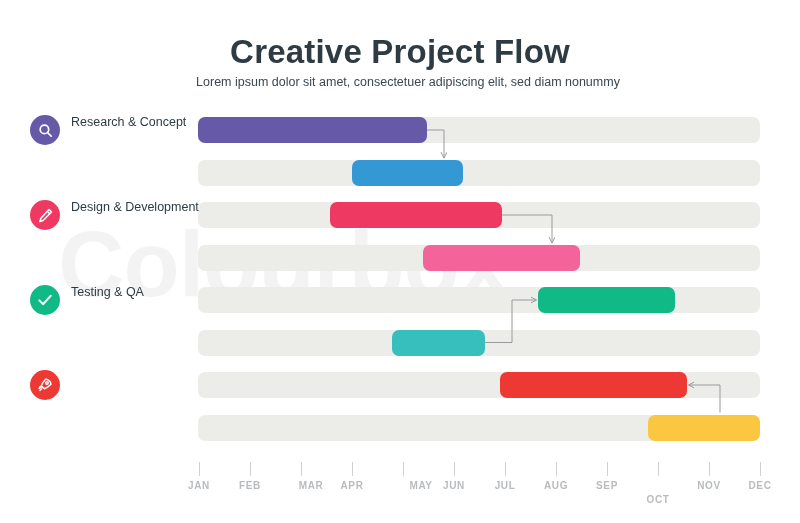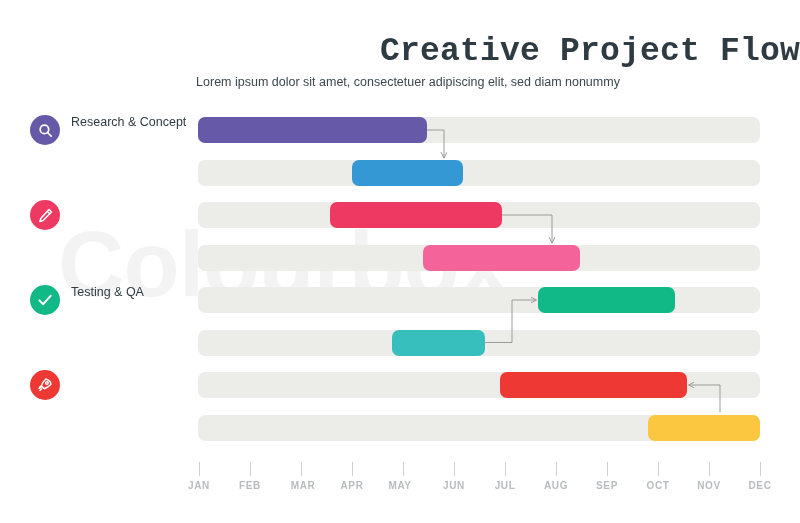--- a/index.html
+++ b/index.html
@@ -8,22 +8,22 @@
     background:#ffffff;
     font-family:"Liberation Sans", sans-serif;
     overflow:hidden;
     position:relative;
   }
   .stage{position:absolute;left:0;top:0;width:800px;height:523px;}
 
   
   .title{
     position:absolute;left:0;top:33px;width:800px;
-    text-align:right;
-    font-family:Liberation Mono, monospace;
+    text-align:center;
+    font-family:Liberation Sans, sans-serif;
     font-weight:bold;
     font-size:33px;
     letter-spacing:0.2px;
     color:#2f3b43;
   }
   .subtitle{
     position:absolute;left:8px;top:75px;width:800px;
     text-align:center;
     font-size:12.5px;
     color:#3b474f;
@@ -134,20 +134,21 @@
         </div>
         <div class="task-label">Research &amp; Concept</div>
       </div>
       <div class="task" style="top: 200px;">
         <div class="ico" style="background: rgb(238, 58, 98);">
           <svg width="17" height="17" viewBox="0 0 24 24" fill="none" stroke="#fff" stroke-width="2.2" stroke-linejoin="round" stroke-linecap="round">
             <path d="M17 3.5l3.5 3.5L8.5 19 4 20.5 5.5 16z"></path>
             <line x1="14.5" y1="6" x2="18" y2="9.5"></line>
           </svg>
         </div>
+        <div class="task-label">Design &amp; Development</div>
       </div>
       <div class="task" style="top: 285px;">
         <div class="ico" style="background: rgb(17, 185, 135);">
           <svg width="18" height="18" viewBox="0 0 24 24" fill="none" stroke="#fff" stroke-width="2.8" stroke-linecap="round" stroke-linejoin="round">
             <polyline points="4.5,12.5 9.5,17.5 19.5,6.5"></polyline>
           </svg>
         </div>
         <div class="task-label">Testing &amp; QA</div>
       </div>
       <div class="task" style="top: 370px;">
@@ -173,34 +174,34 @@
       <path d="M485,342.5 H512 V300 H536" fill="none" stroke="#9a9a9a" stroke-width="1" marker-end="url(#ah)"></path>
       <path d="M720,412.5 V385 H689" fill="none" stroke="#9a9a9a" stroke-width="1" marker-end="url(#ah)"></path>
     </svg>
 
   <div class="axis" id="axis">
       <div class="tick" style="left: 199px;"></div>
       <div class="mlabel" style="left: 199px;">JAN</div>
       <div class="tick" style="left: 250px;"></div>
       <div class="mlabel" style="left: 250px;">FEB</div>
       <div class="tick" style="left: 301px;"></div>
-      <div class="mlabel" style="left: 303px;">MAR</div>
+      <div class="mlabel" style="left: 311px;">MAR</div>
       <div class="tick" style="left: 352px;"></div>
       <div class="mlabel" style="left: 352px;">APR</div>
       <div class="tick" style="left: 403px;"></div>
-      <div class="mlabel" style="left: 400px;">MAY</div>
+      <div class="mlabel" style="left: 421px;">MAY</div>
       <div class="tick" style="left: 454px;"></div>
       <div class="mlabel" style="left: 454px; text-align: right;">JUN</div>
       <div class="tick" style="left: 505px;"></div>
       <div class="mlabel" style="left: 505px;">JUL</div>
       <div class="tick" style="left: 556px;"></div>
       <div class="mlabel" style="left: 556px;">AUG</div>
       <div class="tick" style="left: 607px;"></div>
       <div class="mlabel" style="left: 607px;">SEP</div>
       <div class="tick" style="left: 658px;"></div>
-      <div class="mlabel" style="left: 658px;">OCT</div>
+      <div class="mlabel" style="left: 658px; margin-top: 14px;">OCT</div>
       <div class="tick" style="left: 709px;"></div>
       <div class="mlabel" style="left: 709px;">NOV</div>
       <div class="tick" style="left: 760px;"></div>
       <div class="mlabel" style="left: 760px;">DEC</div>
     </div>
 
 </div>
 
 </body></html>

